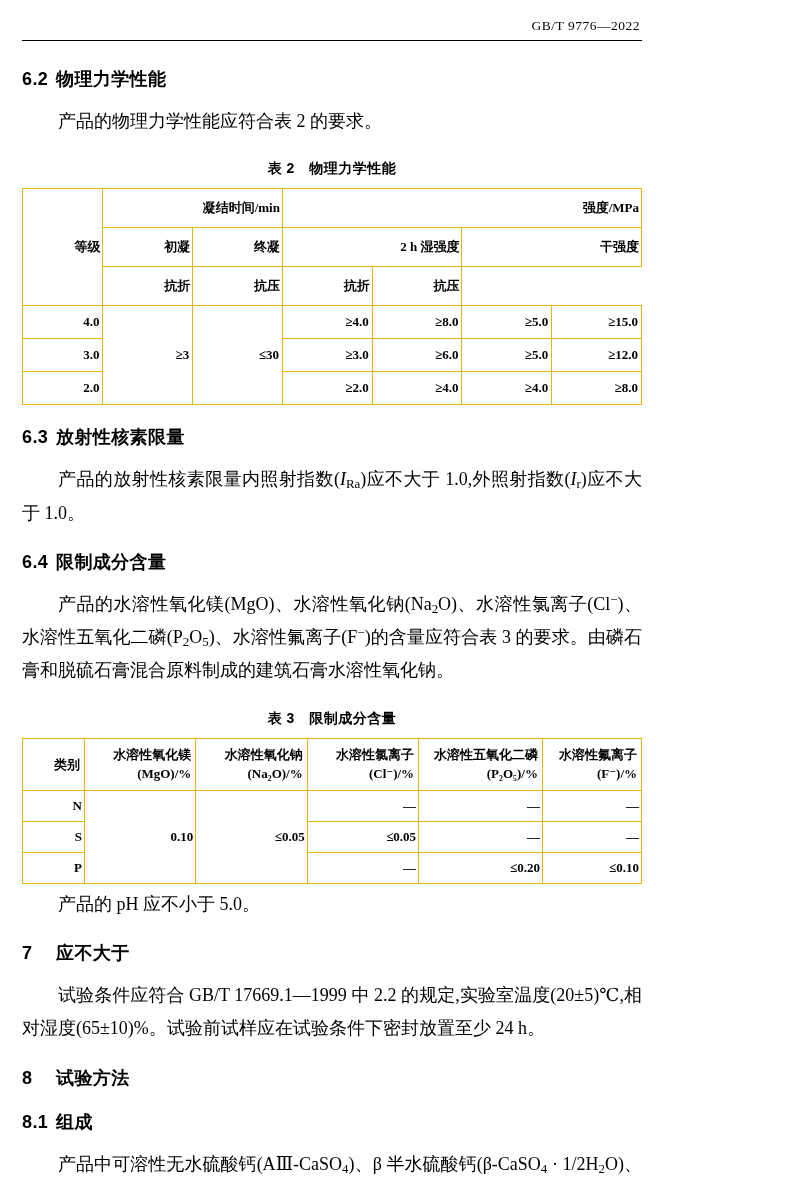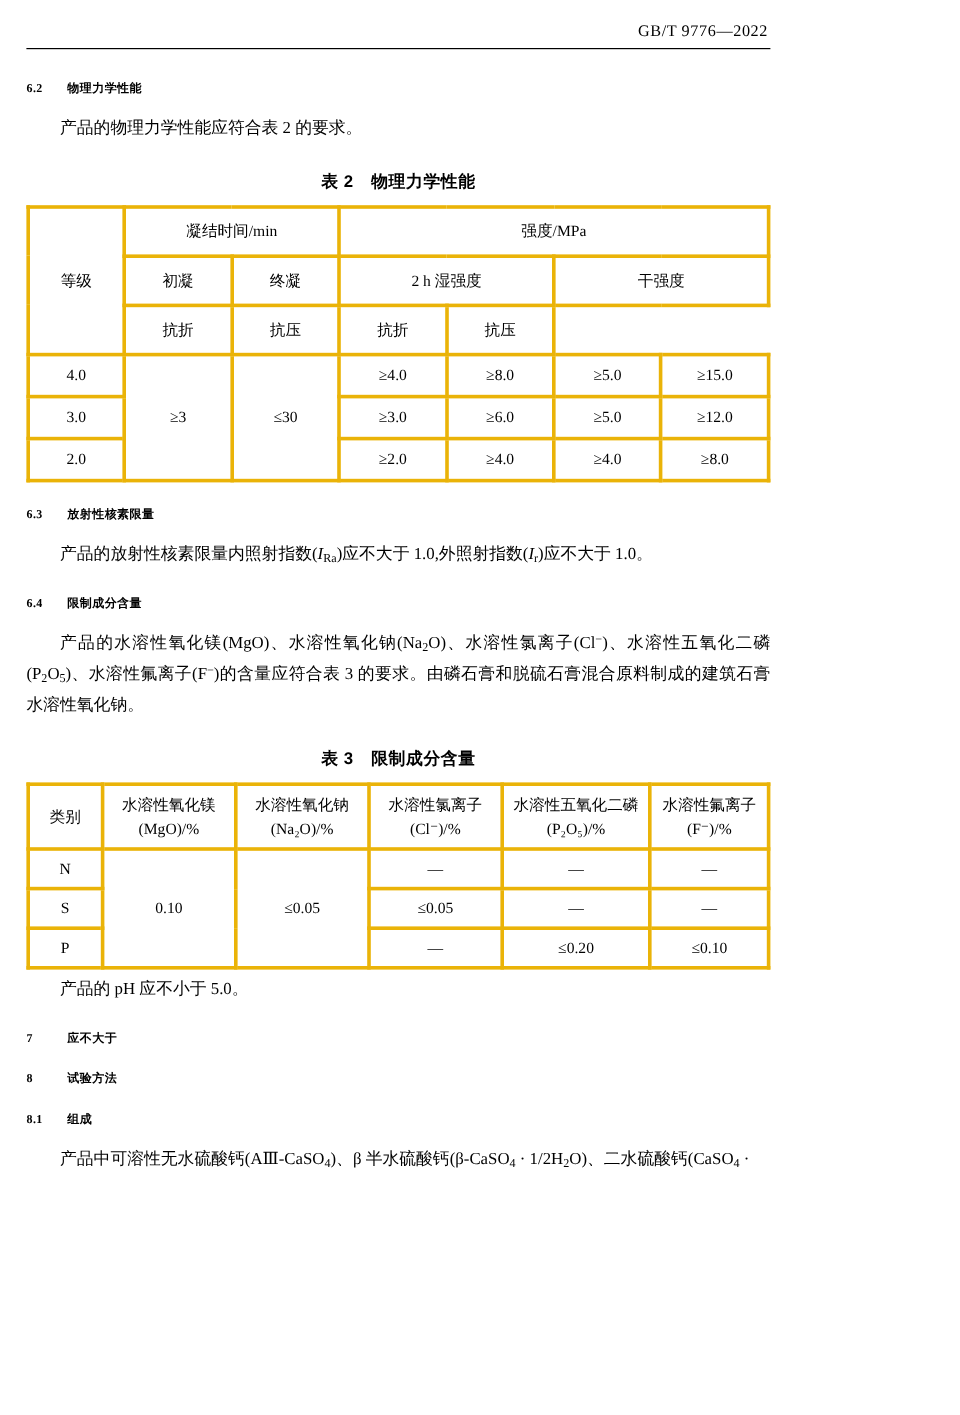--- a/index.html
+++ b/index.html
@@ -24,61 +24,61 @@
   .header {
     text-align: right;
     font-size: 13.5px;
     letter-spacing: 0.5px;
     padding-right: 2px;
     padding-bottom: 6px;
     border-bottom: 1.6px solid #000;
     margin-bottom: 26px;
   }
   .sec-head {
-    font-family: Liberation Serif, serif;
+    font-family: Liberation Sans, sans-serif;
     font-weight: bold;
-    font-size: 10px;
+    font-size: 18px;
     margin: 20px 0 14px 0;
     letter-spacing: 0.4px;
   }
   .sec-head .num {
     display: inline-block;
     min-width: 34px;
   }
   .para {
     text-indent: 2em;
     line-height: 1.85;
-    font-size: 14px;
+    font-size: 18px;
     margin: 4px 0;
     text-align: justify;
   }
   .tbl-caption {
     text-align: center;
     font-family: "Liberation Sans", "DejaVu Sans", sans-serif;
     font-weight: bold;
     font-size: 14px;
     margin: 22px 0 10px 0;
     letter-spacing: 0.5px;
   }
   table.doc {
     border-collapse: collapse;
     width: 100%;
     font-size: 13px;
     table-layout: fixed;
   }
   table.doc td, table.doc th {
-    border: 3px solid #eab308;
-    text-align: center;
+    border: 1px solid #eab308;
+    text-align: right;
     vertical-align: middle;
-    font-weight: normal;
+    font-weight: bold;
     padding: 6px 2px;
   }
   table.doc.t2 td, table.doc.t2 th { height: 22px; }
   table.doc.t2 .hrow td { padding: 8px 2px; }
-  table.doc.t2 .drow td { padding: 5px 16px; margin-left: 16px; }
+  table.doc.t2 .drow td { padding: 5px 3px; margin-left: 16px; }
   .grade-cell { padding: 6px 2px; }
   table.doc.t3 td { padding: 7px 2px; }
   table.doc.t3 .hdr td { padding: 6px 4px; line-height: 1.5; }
   sub {
     font-size: 0.72em;
     vertical-align: -0.25em;
   }
   sup {
     font-size: 0.72em;
     vertical-align: 0.45em;
@@ -225,20 +225,23 @@
         <td>≤0.10</td>
       </tr>
     </tbody>
   </table>
 
   <div class="para">产品的 pH 应不小于 5.0。</div>
 
   <div class="sec-head">
     <span class="num">7</span><span>应不大于</span>
   </div>
+  <div class="para">
+    <span>试验条件应符合 GB/T 17669.1—1999 中 2.2 的规定,实验室温度(20±5)℃,相对湿度(65±10)%。</span><span>试验前试样应在试验条件下密封放置至少 24 h。</span>
+  </div>
 
   <div class="sec-head">
     <span class="num">8</span><span>试验方法</span>
   </div>
 
   <div class="sec-head">
     <span class="num">8.1</span><span>组成</span>
   </div>
   <div class="para">
     <span>产品中可溶性无水硫酸钙(AⅢ-CaSO</span><sub>4</sub><span>)、β 半水硫酸钙(β-CaSO</span><sub>4</sub><span> · 1/2H</span><sub>2</sub><span>O)、二水硫酸钙(CaSO</span><sub>4</sub><span> ·</span>

